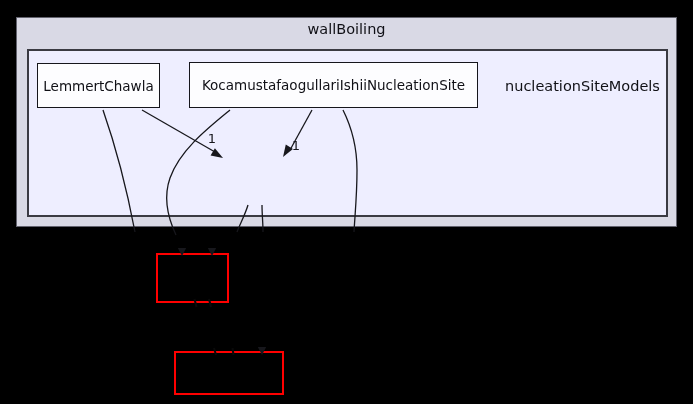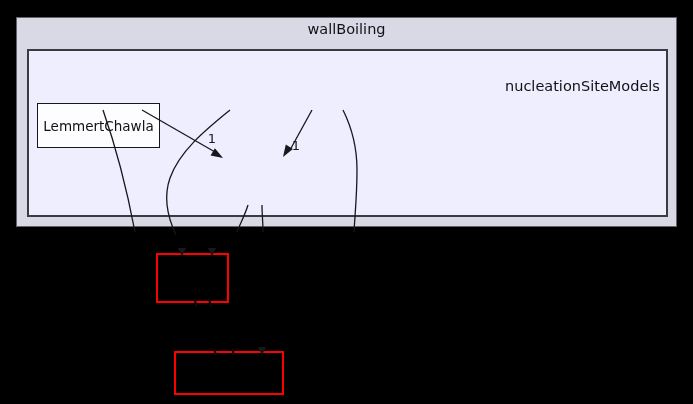--- a/index.html
+++ b/index.html
@@ -24,21 +24,21 @@
   .cluster-inner-label {
     position:absolute; left:505px; top:78px; width:142px;
     text-align:center; font-size:14.5px; line-height:17px;
   }
   .node {
     position:absolute; box-sizing:border-box;
     background:#fdfdff; border:1.5px solid #16161c;
     display:flex; align-items:center; justify-content:center;
     font-size:13.5px; cursor:pointer;
   }
-  .node-lemmert   { left:37px;  top:63px;  width:123px; height:45px;margin-top:40px; }
+  .node-lemmert   { left:37px;  top:63px;  width:123px; height:45px; }
   .node-kocamusta { left:189px; top:62px;  width:289px; height:46px; }
   .node-nsm       { left:190px; top:158px; width:153px; height:47px; }
   .ext-node {
     position:absolute; box-sizing:border-box;
     background:transparent; border:2px solid #ff0000; cursor:pointer;
   }
   .ext-node-1 { left:156px; top:253px; width:73px;  height:50px; }
   .ext-node-2 { left:174px; top:351px; width:110px; height:44px; }
   #edge-overlay {
     position:absolute; left:0; top:0; width:693px; height:404px;
@@ -58,20 +58,23 @@
   <div class="cluster-outer"></div>
   <div class="cluster-outer-title">wallBoiling</div>
 
   <div class="cluster-inner"></div>
   <div class="cluster-inner-label">nucleationSiteModels</div>
 
   <div class="node node-lemmert">
     <span>LemmertChawla</span>
   </div>
 
+  <div class="node node-kocamusta">
+    <span>KocamustafaogullariIshiiNucleationSite</span>
+  </div>
 
 
   <div class="ext-node ext-node-1"></div>
   <div class="ext-node ext-node-2"></div>
 
   <svg id="edge-overlay" viewBox="0 0 693 404" xmlns="http://www.w3.org/2000/svg">
 
     <path class="edge" d="M103,110 C117,150 127,190 135,232"></path>
 
     <path class="edge" d="M142,110 L215,152"></path>

